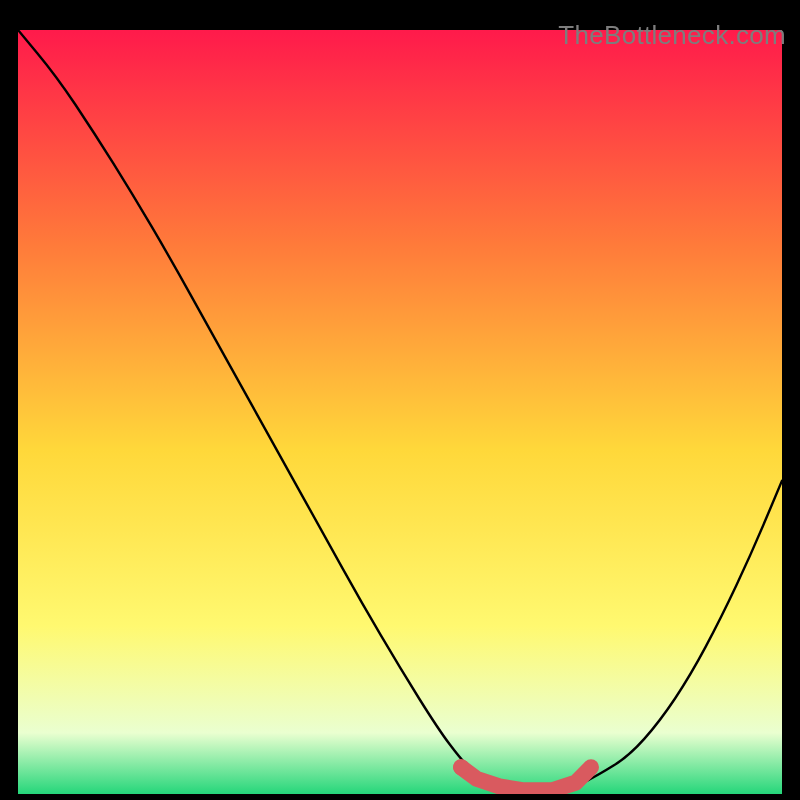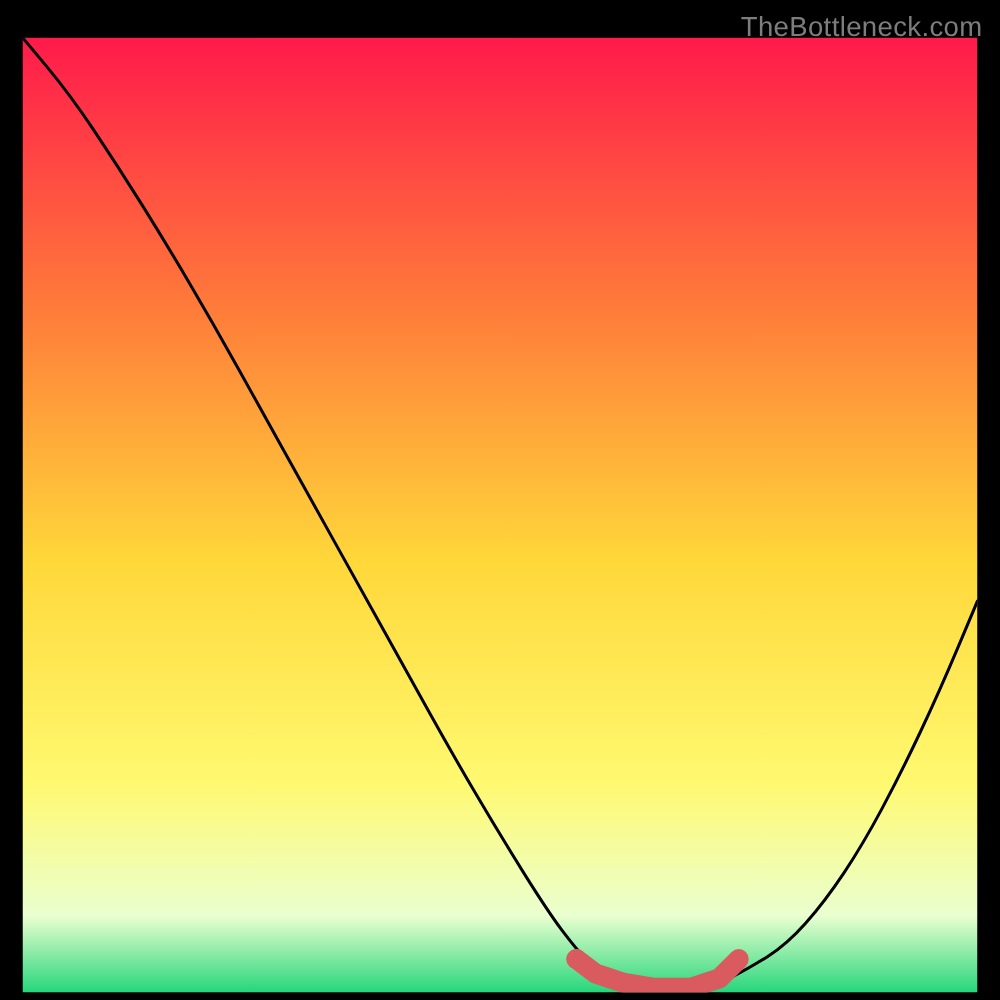--- a/index.html
+++ b/index.html
@@ -12,24 +12,24 @@
     font-family: Arial, Helvetica, sans-serif;
   }
   .stage {
     position: relative;
     width: 800px;
     height: 800px;
     background: #000;
   }
   .watermark {
     position: absolute;
-    top: 9px;
+    top: 20px;
     right: 14px;
     color: #7d7d7d;
-    font-size: 22px;
+    font-size: 26px;
     font-weight: 500;
     letter-spacing: 0.3px;
     z-index: 20;
   }
   .plot {
     position: absolute;
     left: 18px;
     top: 30px;
     width: 764px;
     height: 764px;

